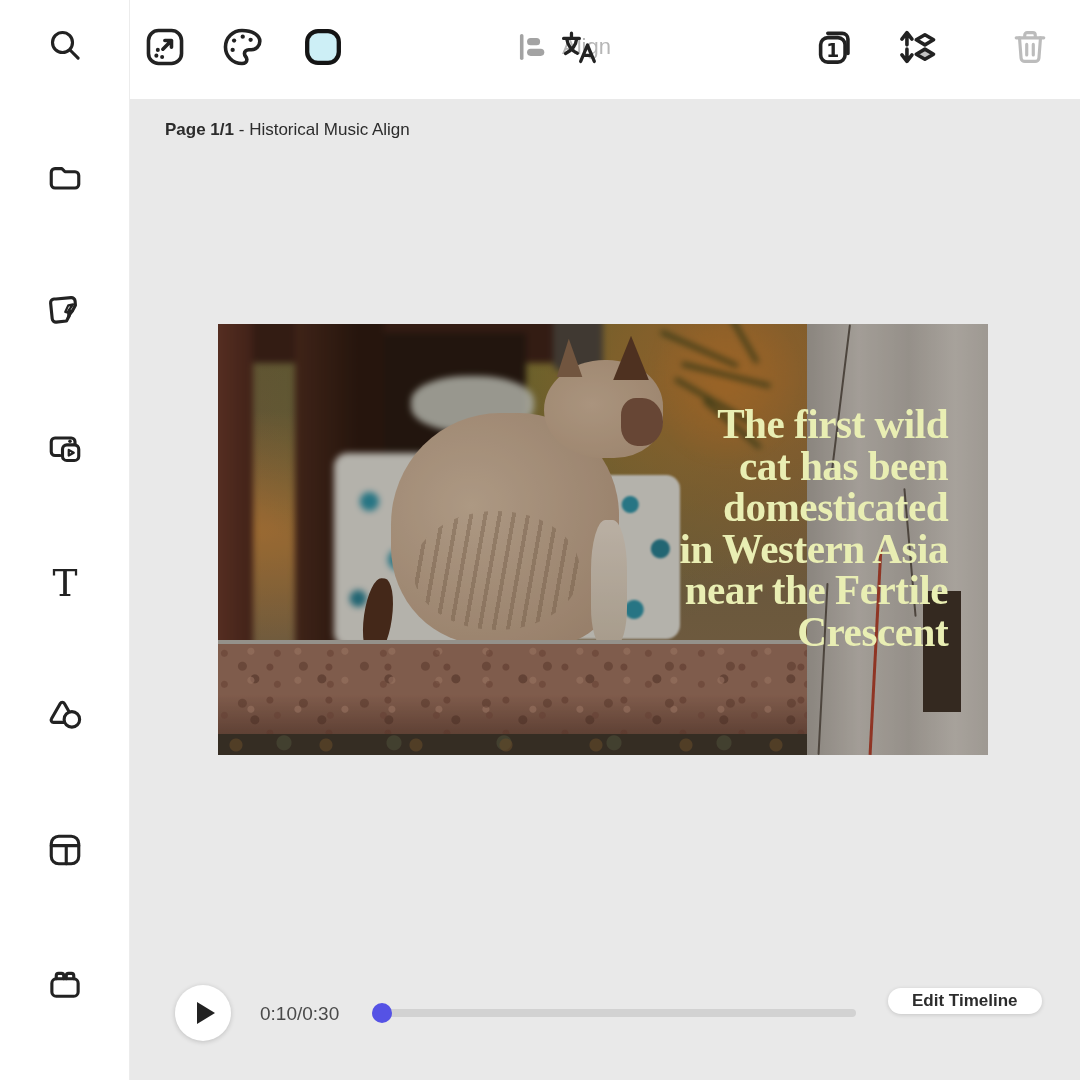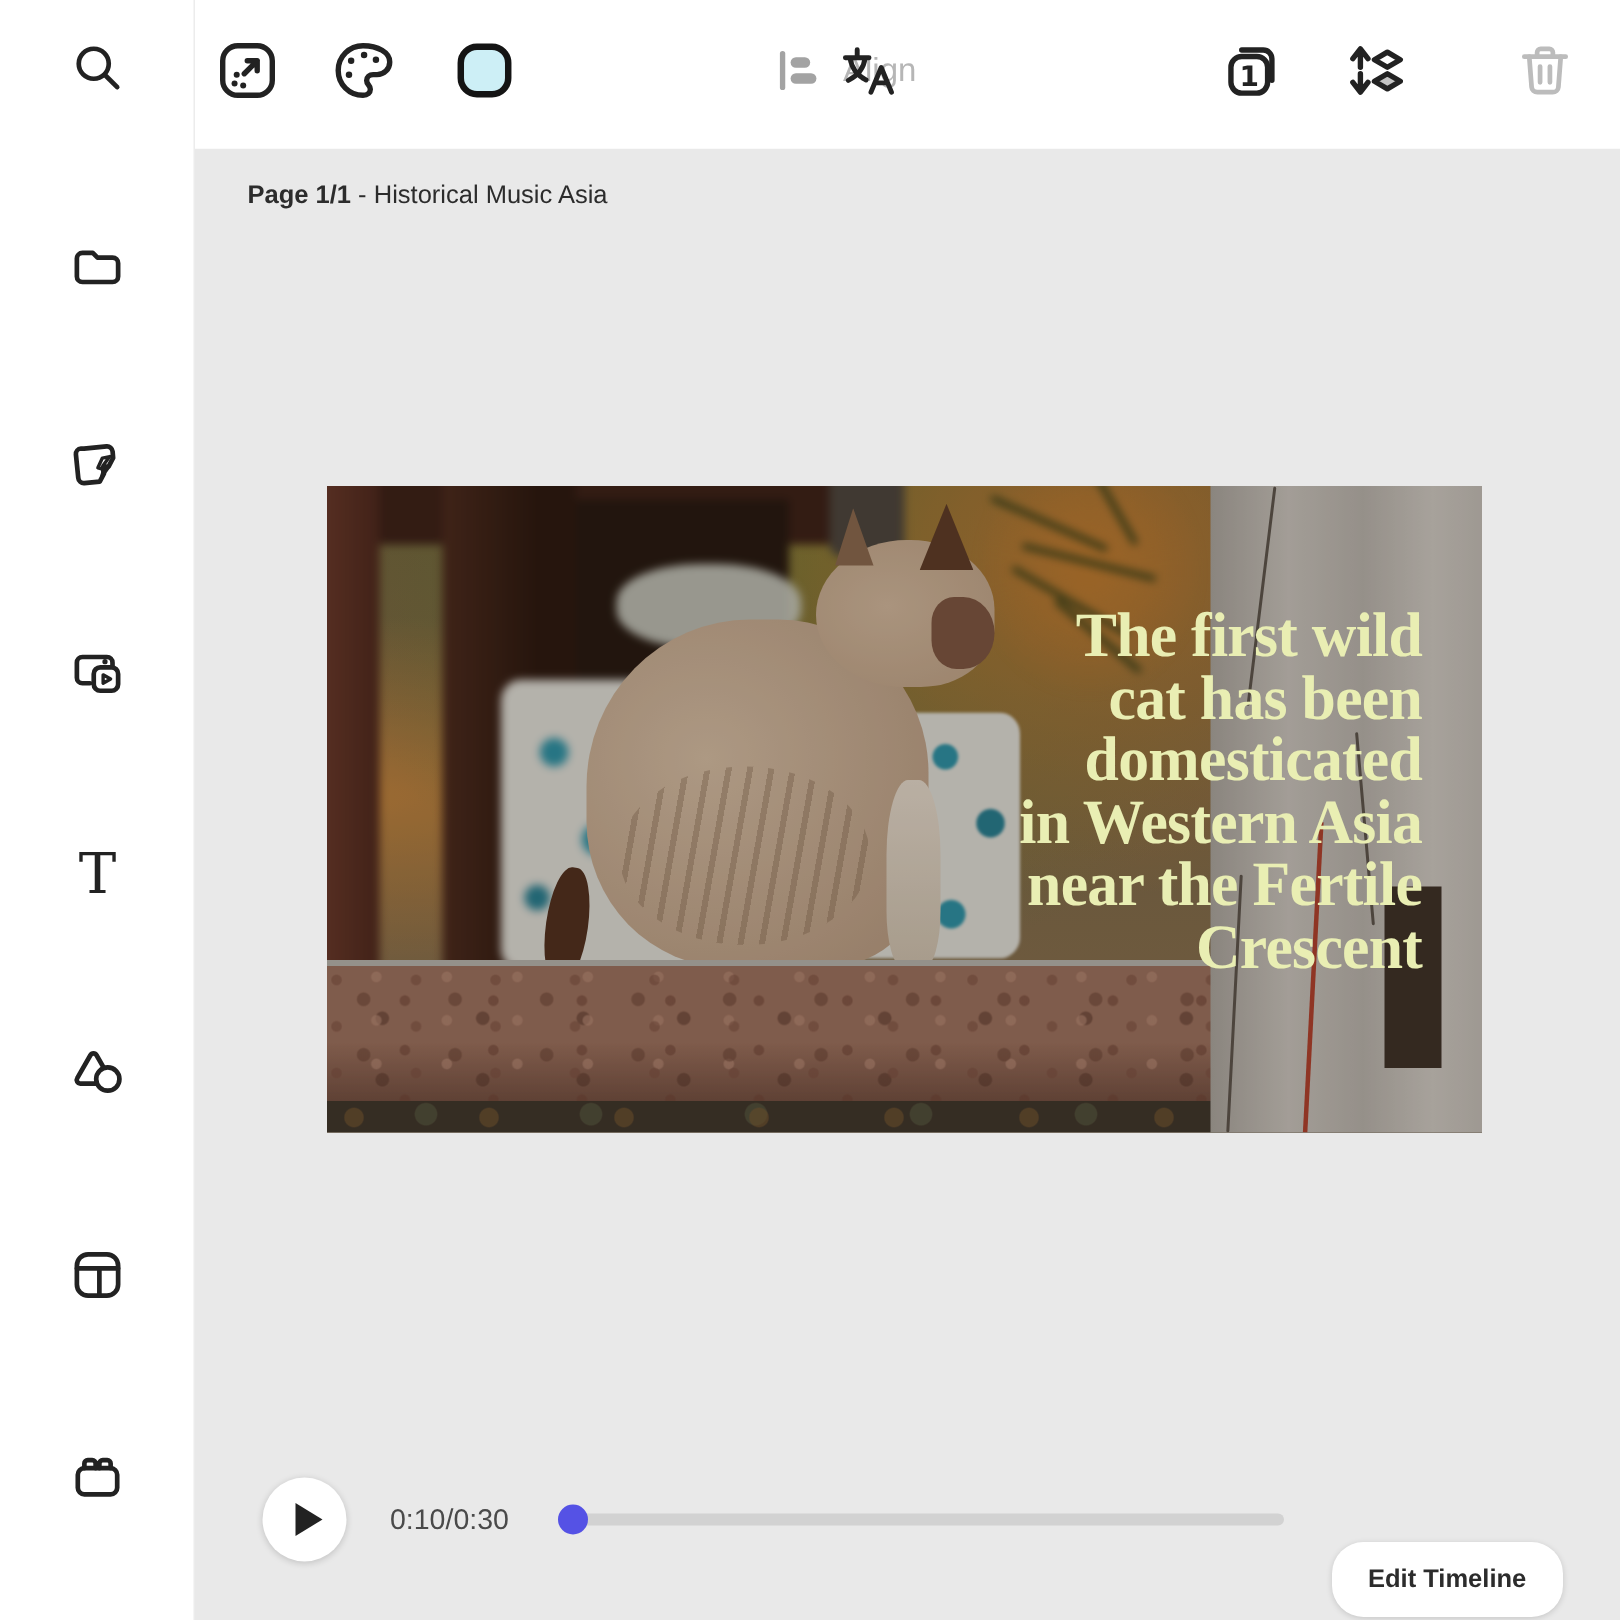--- a/index.html
+++ b/index.html
@@ -105,21 +105,21 @@
     transform:scaleX(.98); transform-origin:100% 0; }
 
   
   .play-btn { position:absolute; left:175px; top:985px; width:56px; height:56px; border-radius:50%;
     background:#ffffff; box-shadow:0 1px 5px rgba(0,0,0,.18); display:flex; align-items:center; justify-content:center; cursor:pointer; z-index:3; }
   .play-tri { width:0; height:0; border-left:18px solid #222222; border-top:11px solid transparent; border-bottom:11px solid transparent; margin-left:5px; }
   .time-label { position:absolute; left:260px; top:1003px; font-size:19px; color:#4a4a4a; z-index:3; }
   .slider { position:absolute; left:372px; top:1003px; width:484px; height:20px; cursor:pointer; z-index:3; }
   .slider-track { position:absolute; left:0; top:6px; width:100%; height:8px; border-radius:4px; background:#d2d2d2; }
   .slider-dot { position:absolute; left:0; top:0; width:20px; height:20px; border-radius:50%; }
-  .edit-btn { position:absolute; left:888px; top:1028px; height:50px; padding:0 24px; border-radius:21px; border:none;
+  .edit-btn { position:absolute; left:888px; top:988px; height:26px; padding:0 24px; border-radius:21px; border:none;
     background:#ffffff; box-shadow:0 1px 4px rgba(0,0,0,.15); font-family:"Liberation Sans",sans-serif;
     font-size:17px; font-weight:700; color:#2c2c2c; cursor:pointer; z-index:3; display:flex; align-items:center; }
 
   svg.ic { stroke:#222222; fill:none; stroke-width:2.5; stroke-linecap:round; stroke-linejoin:round; }
   svg.ic-gray { stroke:#bcbcbc; fill:none; stroke-width:2.4; stroke-linecap:round; stroke-linejoin:round; }
 </style>
 </head>
 <body>
 
 <div class="sidebar">
@@ -232,21 +232,21 @@
       <path d="M8 9l1.2 15.4c.1 1.5 1.4 2.6 2.9 2.6h7.8c1.5 0 2.8-1.1 2.9-2.6L24 9"></path>
       <path d="M13.5 14v8 M18.5 14v8"></path>
     </svg>
   </div>
 </div>
 
 <div class="content">
   <div class="page-bar">
     <b>Page 1/1</b>
     <span>-</span>
-    <span>Historical Music Asia</span>
+    <span>Historical Music Align</span>
   </div>
 </div>
 
 <div class="canvas">
   <div class="photo">
     <div class="ph-blur">
       <div class="ph-beam-top"></div>
       <div class="ph-plank-left"></div>
       <div class="ph-shed"></div>
       <div class="ph-beam-vert"></div>

